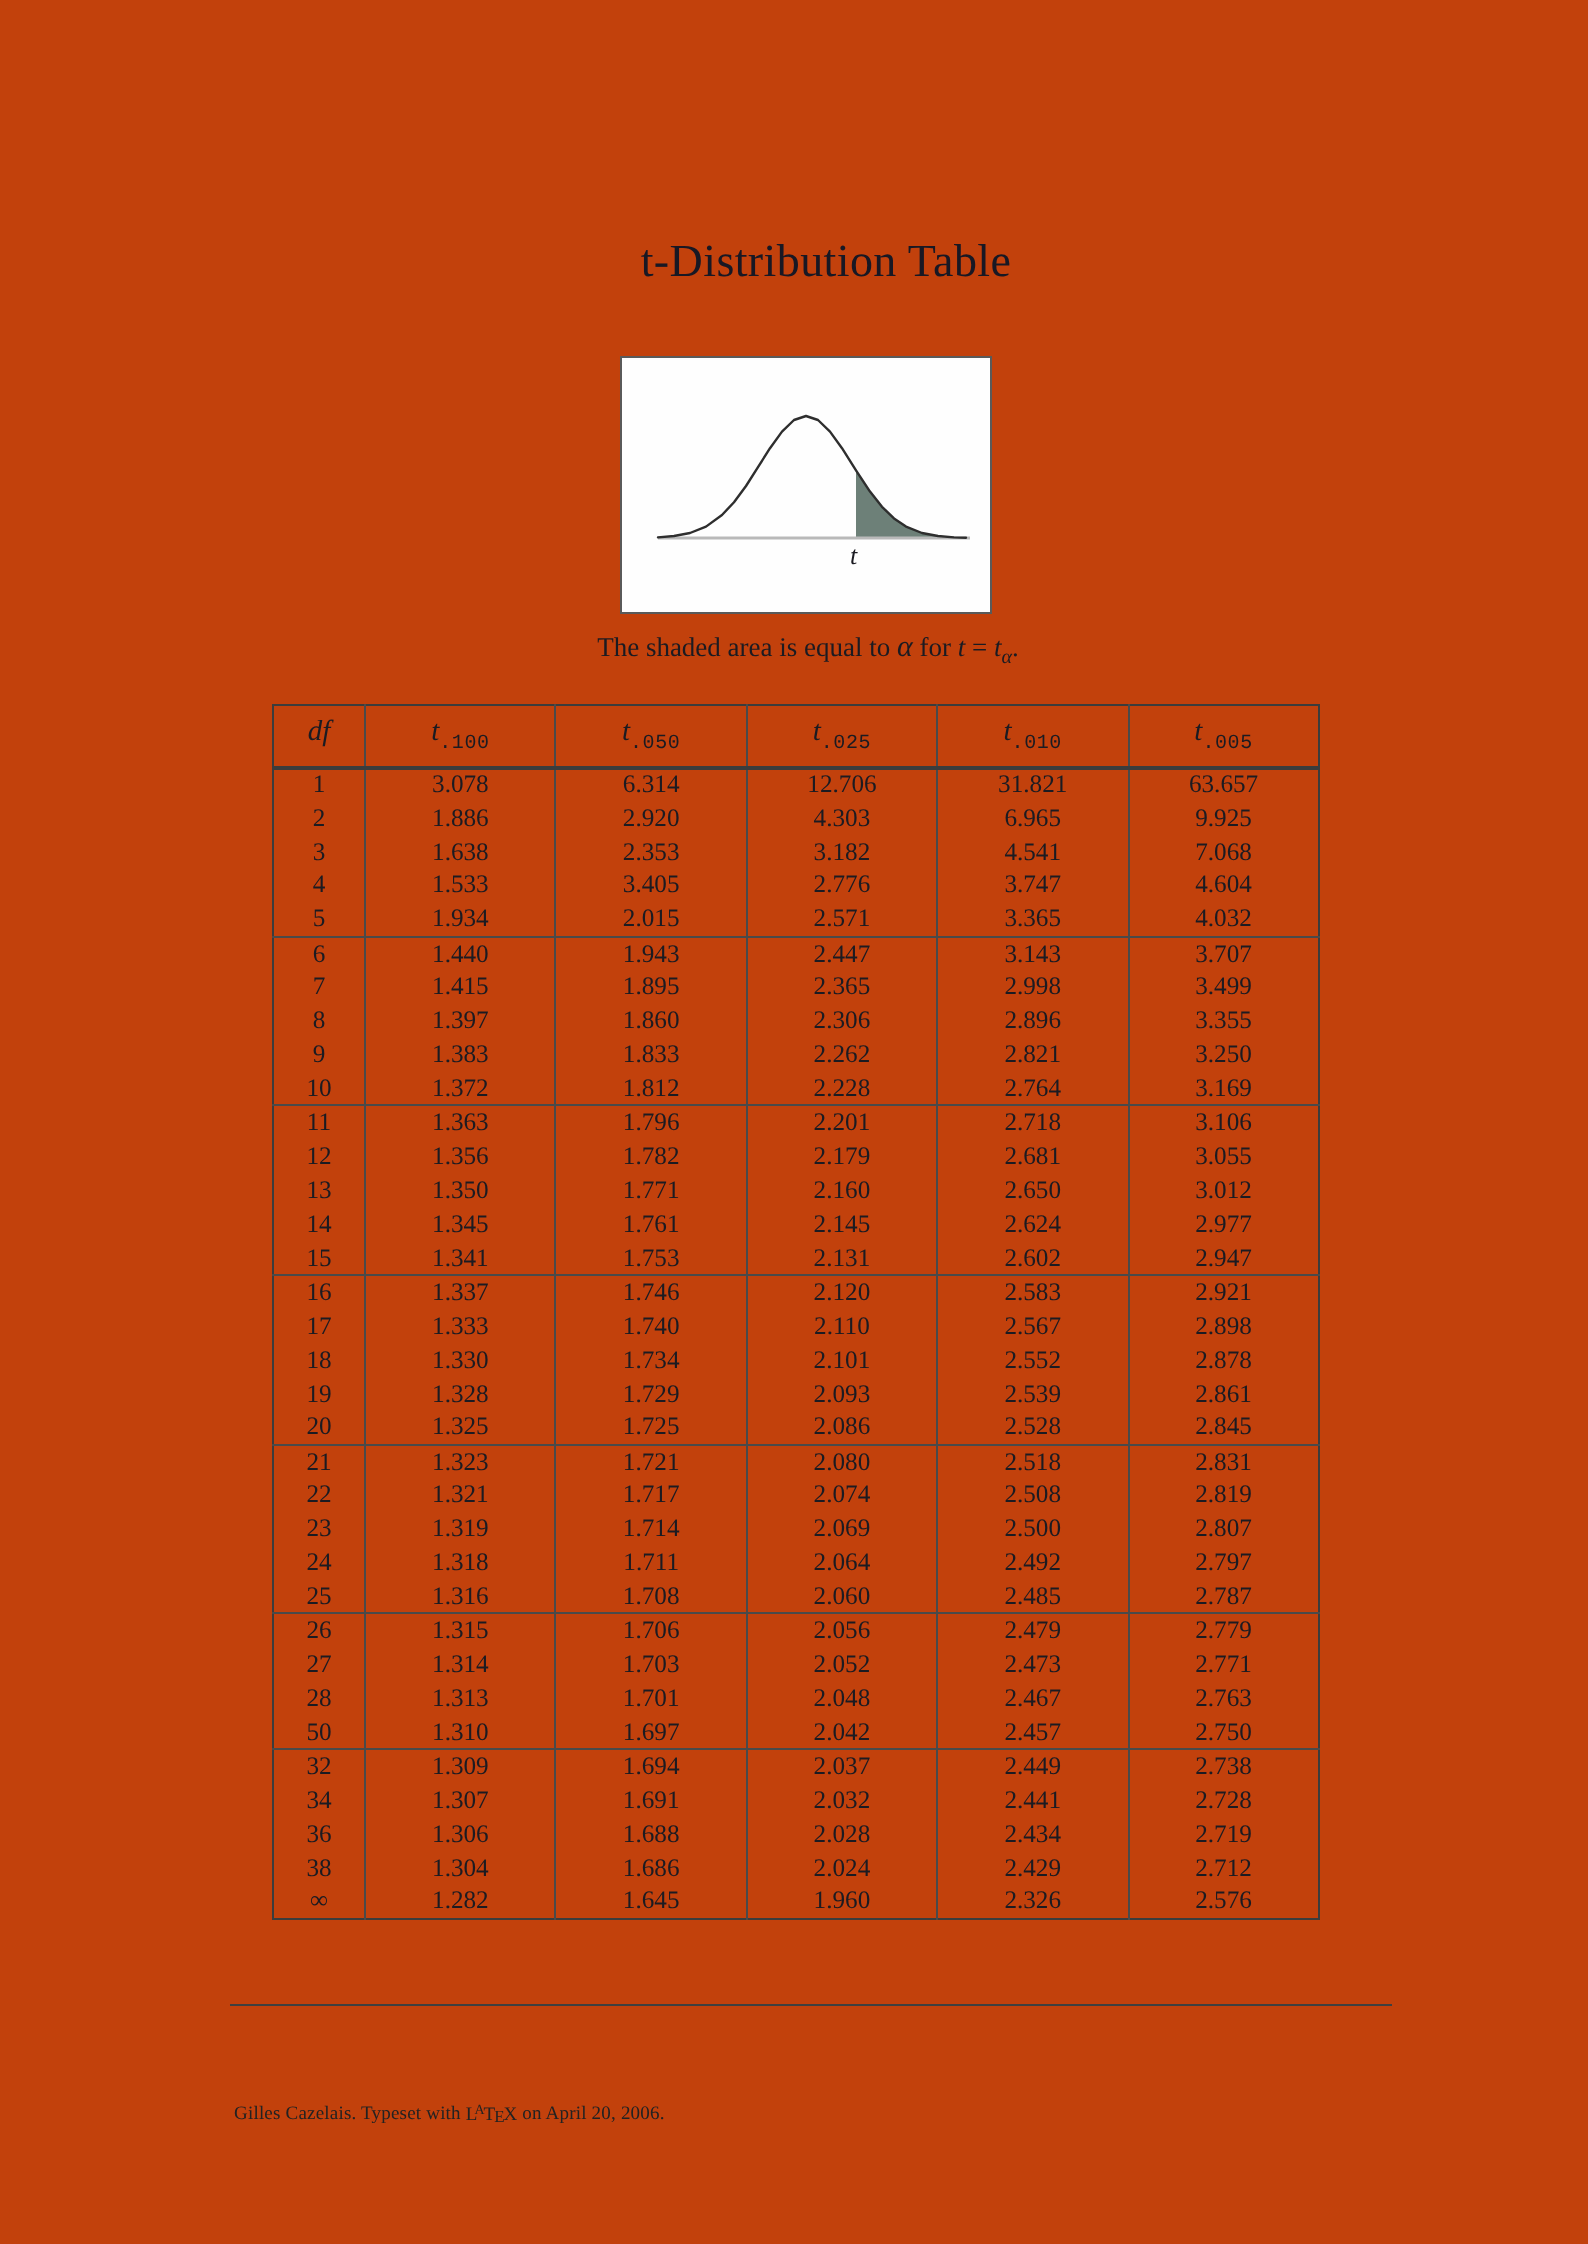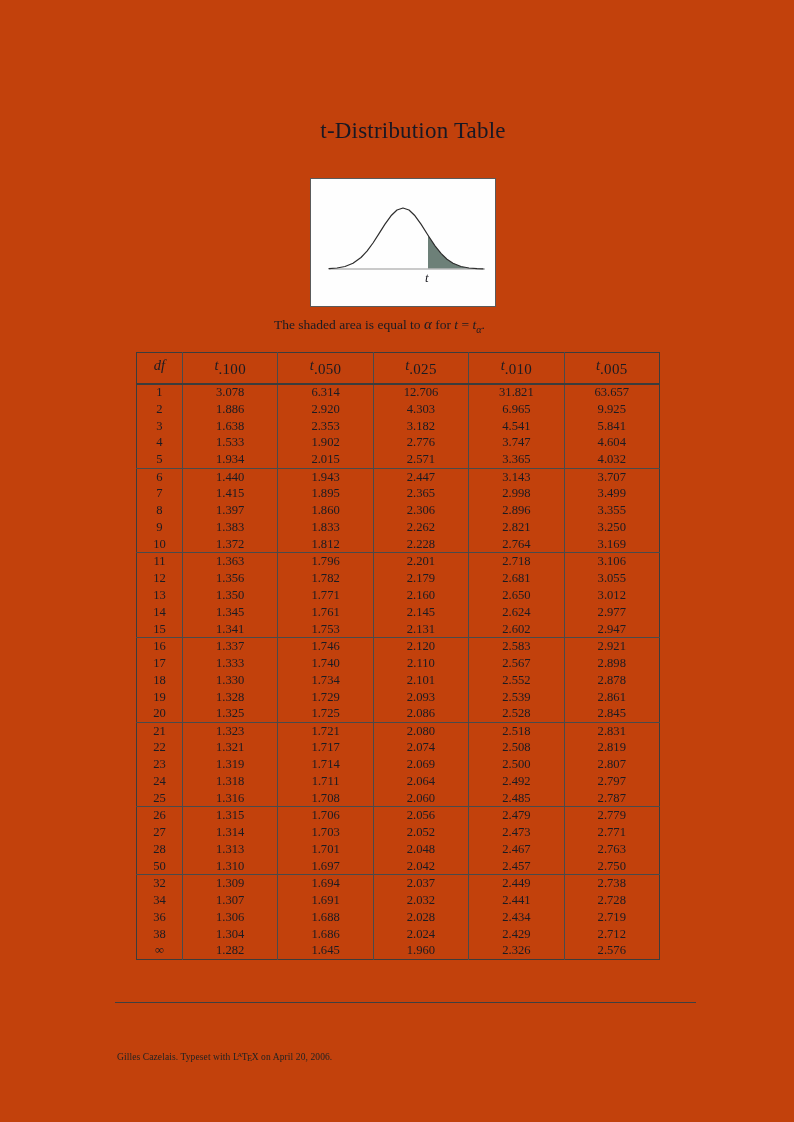--- a/index.html
+++ b/index.html
@@ -33,20 +33,21 @@
     height: 129px;
     border: 1.5px solid #5a5a5a;
     background: #fefefe;
   }
   .figure-box svg { display: block; }
   .caption {
     position: absolute;
     top: 316px;
     left: 274px;
     width: 260px;
+    text-align: center;
     font-size: 13.5px;
     color: #1b1b22;
     white-space: nowrap;
   }
   .caption .math { font-style: italic; }
   .caption .alpha { font-style: italic; font-size: 15px; }
   .caption sub.alpha-sub { font-style: italic; font-size: 10px; }
 
   table.ttable {
     position: absolute;
@@ -66,21 +67,21 @@
     color: #1b1b22;
   }
   table.ttable th:first-child, table.ttable td:first-child { border-left: none; }
   table.ttable thead th {
     height: 31px;
     border-bottom: 2.2px solid #3c3c3c;
     font-size: 14.5px;
     vertical-align: middle;
   }
   .hdr-base { font-style: italic; }
-  .hdr-sub { font-size: 15px; vertical-align: -4px; letter-spacing: 0.3px; }
+  .hdr-sub { font-size: 10px; vertical-align: -4px; letter-spacing: 0.3px; font-family: Liberation Mono, monospace; }
   table.ttable tbody td {
     height: 16.95px;
     font-size: 12.6px;
     line-height: 1;
     vertical-align: middle;
   }
   table.ttable tbody tr.group-end td { border-bottom: 1.3px solid #4a4a4a; }
 
   .footer-rule {
     position: absolute;
@@ -171,26 +172,26 @@
           <td>4.303</td>
           <td>6.965</td>
           <td>9.925</td>
         </tr>
         <tr>
           <td>3</td>
           <td>1.638</td>
           <td>2.353</td>
           <td>3.182</td>
           <td>4.541</td>
-          <td>5.841</td>
+          <td>7.068</td>
         </tr>
         <tr>
           <td>4</td>
           <td>1.533</td>
-          <td>1.902</td>
+          <td>3.405</td>
           <td>2.776</td>
           <td>3.747</td>
           <td>4.604</td>
         </tr>
         <tr class="group-end">
           <td>5</td>
           <td>1.934</td>
           <td>2.015</td>
           <td>2.571</td>
           <td>3.365</td>

